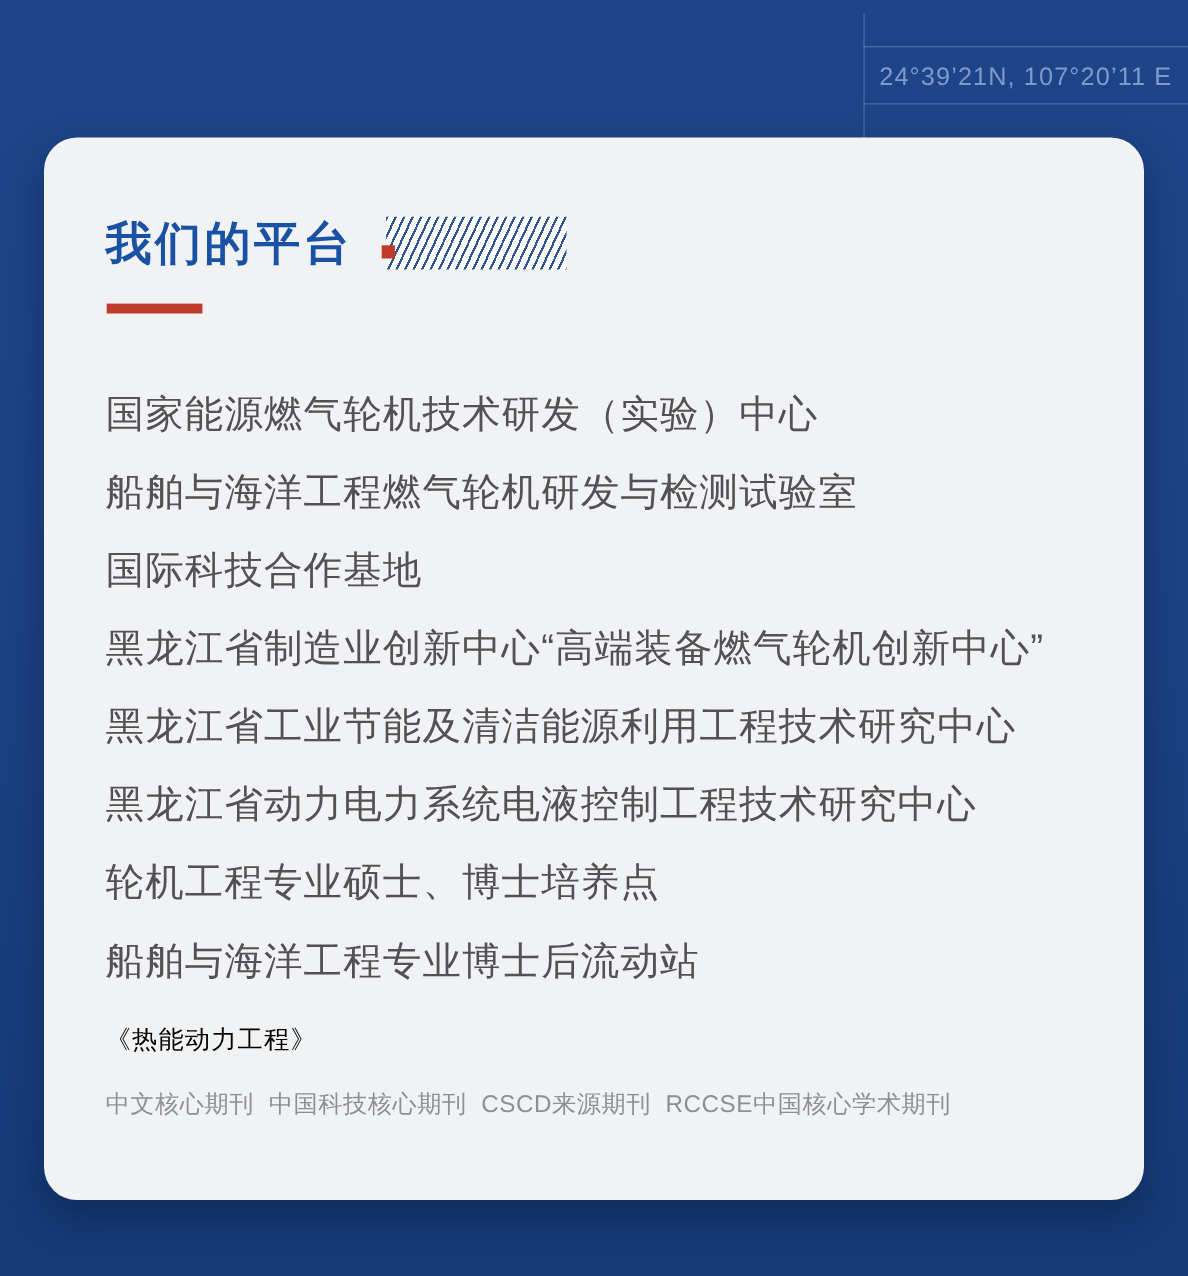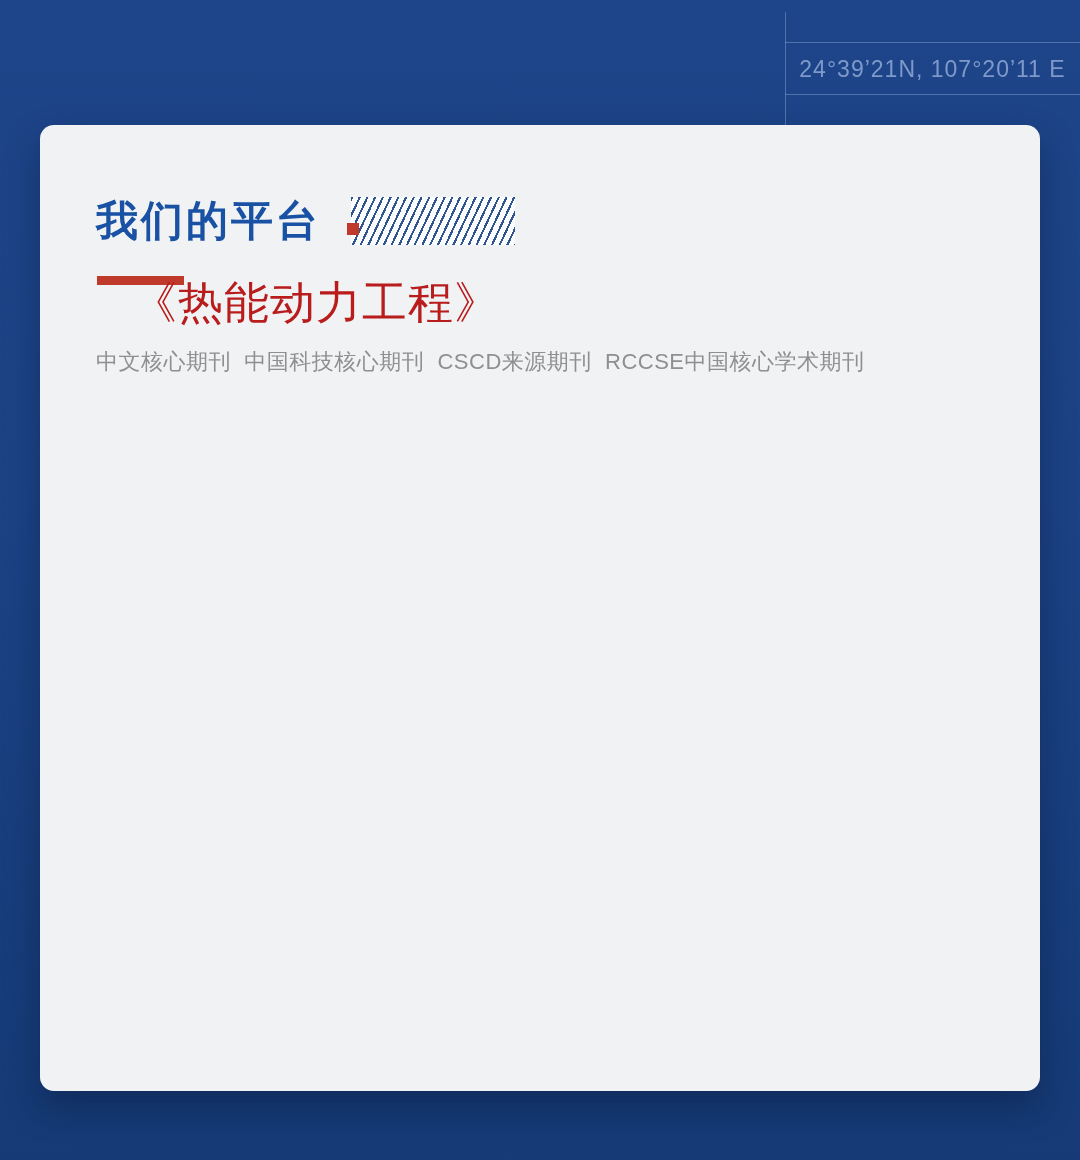--- a/index.html
+++ b/index.html
@@ -28,21 +28,21 @@
     text-align: center;
     font-size: 23px; letter-spacing: 1px;
     color: #7f9aca;
   }
 
   
   .card {
     position: absolute; left: 40px; top: 125px;
     width: 1000px; height: 966px;
     background: #f1f2f3;
-    border-radius: 14px;
+    border-radius: 30px;
     box-shadow: 0 16px 34px rgba(8, 22, 50, 0.38);
     padding: 72px 61px 0 56px;
   }
 
   .title-row { display: flex; align-items: center; }
   .section-title {
     font-size: 42px; font-weight: bold; letter-spacing: 3px;
     color: #1951a4; line-height: 48px; white-space: nowrap;
   }
   .hatch {
@@ -66,22 +66,22 @@
     list-style: none;
     margin-top: 74px;
   }
   .platform-list li {
     font-size: 35px; line-height: 36px; letter-spacing: 1px;
     color: #525254;
     margin-bottom: 35px;
     white-space: nowrap;
   }
   .journal-name {
-    font-size: 45px; line-height: 36px; letter-spacing: 1px;
-    color: #b91c1c; white-space: nowrap; margin-left: 36px;
+    font-size: 23px; line-height: 36px; letter-spacing: 1px;
+    color: #000000; white-space: nowrap;
   }
   .journal-quals {
     margin-top: 28px;
     font-size: 22px; line-height: 26px; letter-spacing: 0.5px;
     color: #8e8f91;
     white-space: pre;
   }
 </style>
 </head>
 <body>
@@ -95,18 +95,28 @@
 
 <div class="card">
   <div class="title-row">
     <div class="section-title">我们的平台</div>
     <div class="hatch">
       <div class="red-square"></div>
     </div>
   </div>
   <div class="title-underline"></div>
 
+  <ul class="platform-list">
+    <li>国家能源燃气轮机技术研发（实验）中心</li>
+    <li>船舶与海洋工程燃气轮机研发与检测试验室</li>
+    <li>国际科技合作基地</li>
+    <li>黑龙江省制造业创新中心“高端装备燃气轮机创新中心”</li>
+    <li>黑龙江省工业节能及清洁能源利用工程技术研究中心</li>
+    <li>黑龙江省动力电力系统电液控制工程技术研究中心</li>
+    <li>轮机工程专业硕士、博士培养点</li>
+    <li>船舶与海洋工程专业博士后流动站</li>
+  </ul>
 
   <div>
     <div class="journal-name">《热能动力工程》</div>
     <div class="journal-quals">中文核心期刊  中国科技核心期刊  CSCD来源期刊  RCCSE中国核心学术期刊</div>
   </div>
 </div>
 
 </body></html>

